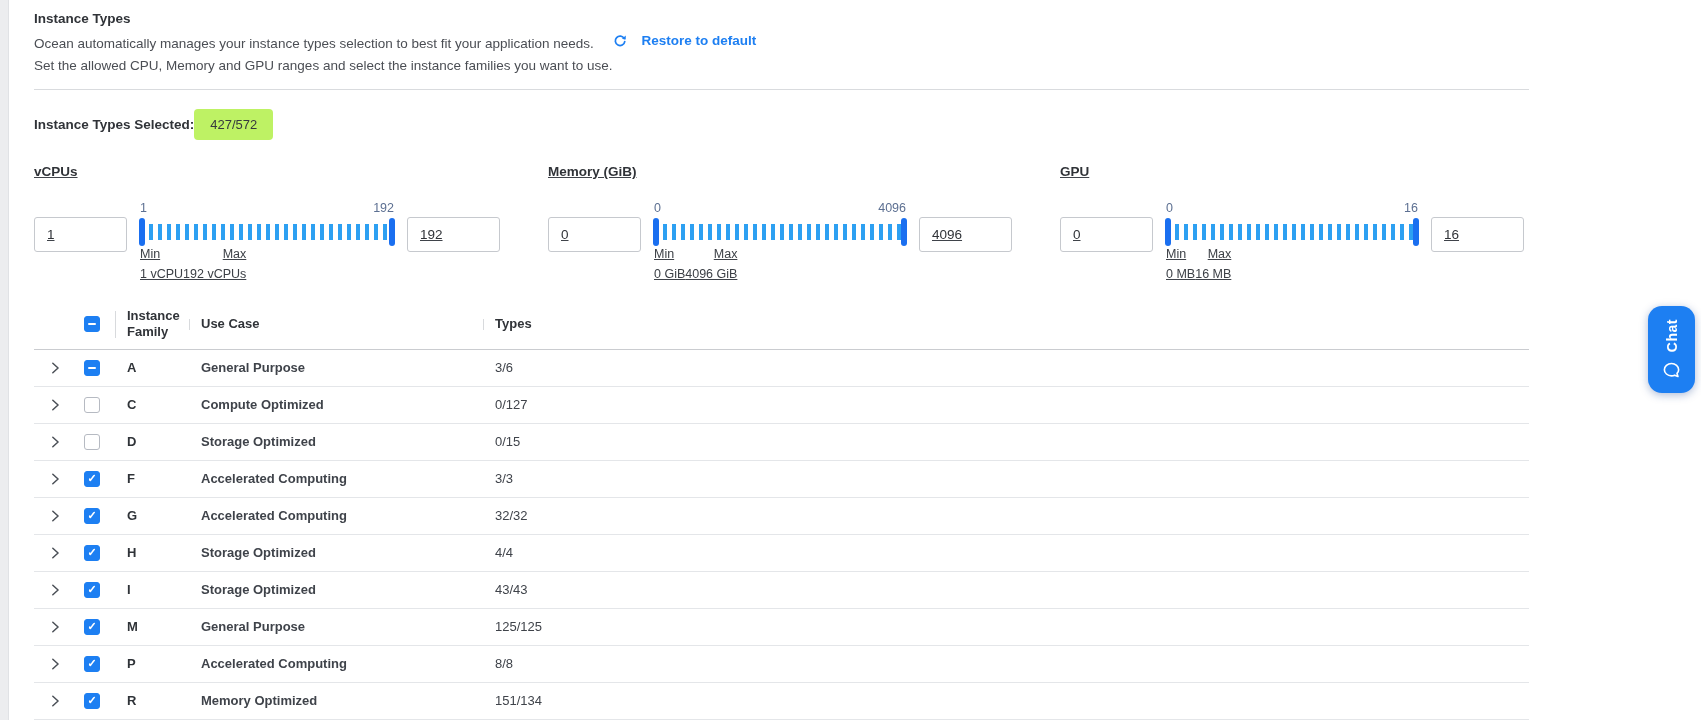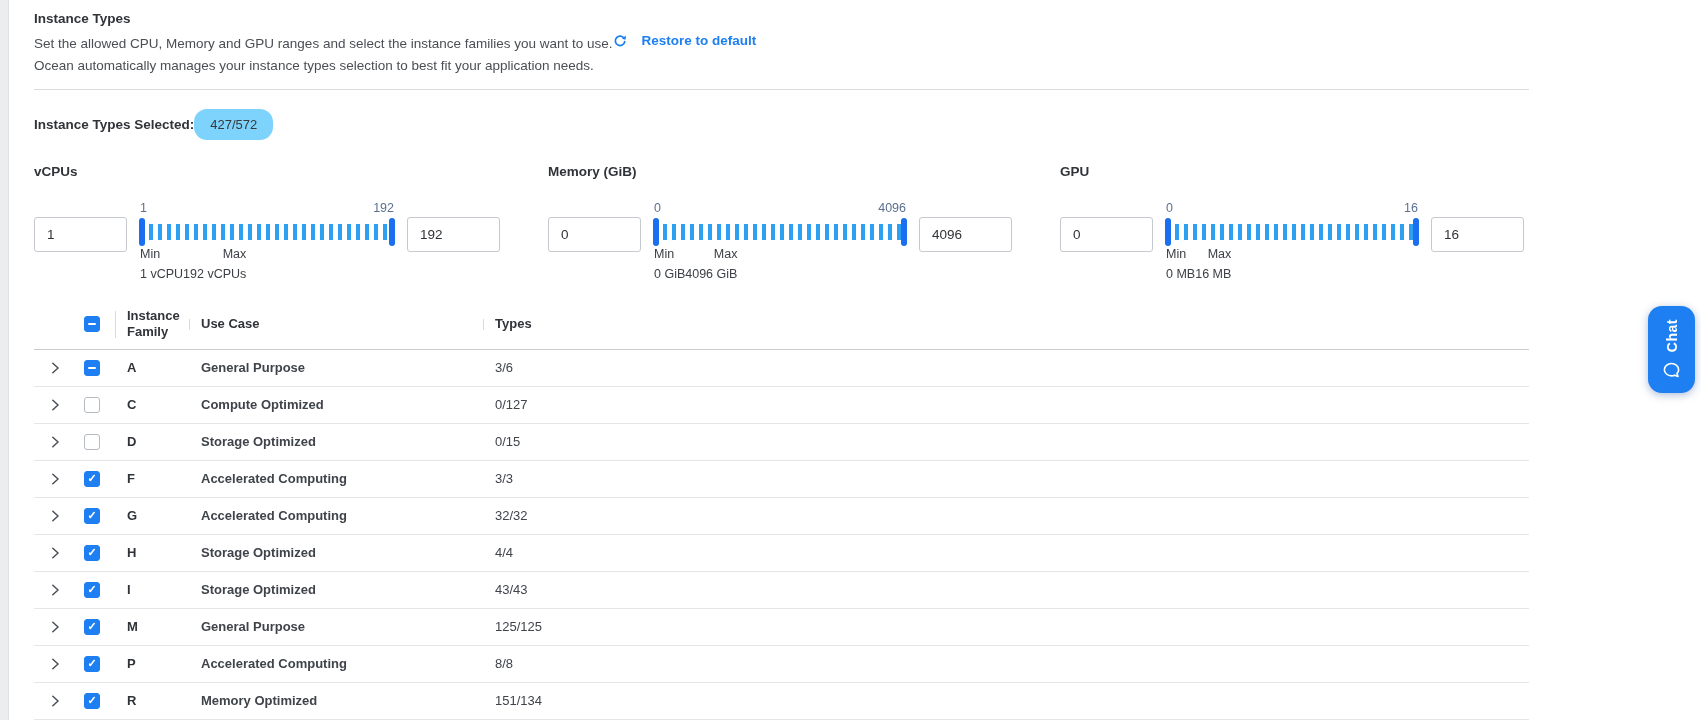--- a/index.html
+++ b/index.html
@@ -17,26 +17,26 @@
   .page-title { font-size:13.5px; font-weight:700; color:#303338; }
   .desc { margin-top:7px; font-size:13.5px; color:#4b4e54; line-height:1.6; }
   .restore { display:flex; align-items:center; gap:15px; margin-top:22px;
              color:#1d7ff2; font-size:13.5px; font-weight:700; cursor:pointer; white-space:nowrap; }
   .restore svg { display:block; }
   .top-divider { border-bottom:1px solid #d9dbde; margin-top:13px; }
 
   
   .selected-row { display:flex; align-items:center; margin-top:19px; }
   .selected-label { font-size:13.5px; font-weight:700; color:#303338; }
-  .selected-badge { background:#7dd3fc; color:#36393e; font-size:13px;
-                    padding:8px 16px; border-radius:13px; }
+  .selected-badge { background:#bef264; color:#36393e; font-size:13px;
+                    padding:8px 16px; border-radius:4px; }
 
   
   .sliders { display:flex; gap:48px; margin-top:24px; }
-  .slider-group { flex:0 0 466px; }
+  .slider-group { flex:0 0 466px;text-decoration:underline; }
   .slider-group + .slider-group { flex-basis:464px; }
   .slider-label { font-size:13.5px; font-weight:700; color:#303338; margin-bottom:22px; }
   .slider-row { display:flex; align-items:flex-start; gap:13px; }
   .num-input { width:93px; height:35px; margin-top:16px; border:1px solid #c6c9ce;
                border-radius:3px; padding:0 12px; font-size:13.5px; color:#303338;
                font-family:"Liberation Sans", sans-serif; background:#fff; }
   .track-col { flex:1; position:relative; }
   .track-vals { position:relative; height:17px; font-size:12.5px; color:#5d7092; }
   .track-vals .v-min { position:absolute; left:0; top:0; }
   .track-vals .v-max { position:absolute; right:0; top:0; }
@@ -82,22 +82,22 @@
 <body>
 
 <div class="left-gutter"></div>
 
 <div class="content">
 
   <div class="header">
     <div>
       <div class="page-title">Instance Types</div>
       <div class="desc">
+        <div>Ocean automatically manages your instance types selection to best fit your application needs.</div>
         <div>Set the allowed CPU, Memory and GPU ranges and select the instance families you want to use.</div>
-        <div>Ocean automatically manages your instance types selection to best fit your application needs.</div>
       </div>
     </div>
     <div class="restore">
       <span>
           <svg width="14" height="14" viewBox="0 0 16 16">
         <path d="M12.8 5.2 A5.4 5.4 0 1 0 13.4 8.6" fill="none" stroke="currentColor" stroke-width="2" stroke-linecap="round"></path>
         <path d="M14.6 1.6 L14.6 6.2 L10.2 5.4 Z" fill="currentColor"></path>
       </svg>
         </span>
       <span>Restore to default</span>

